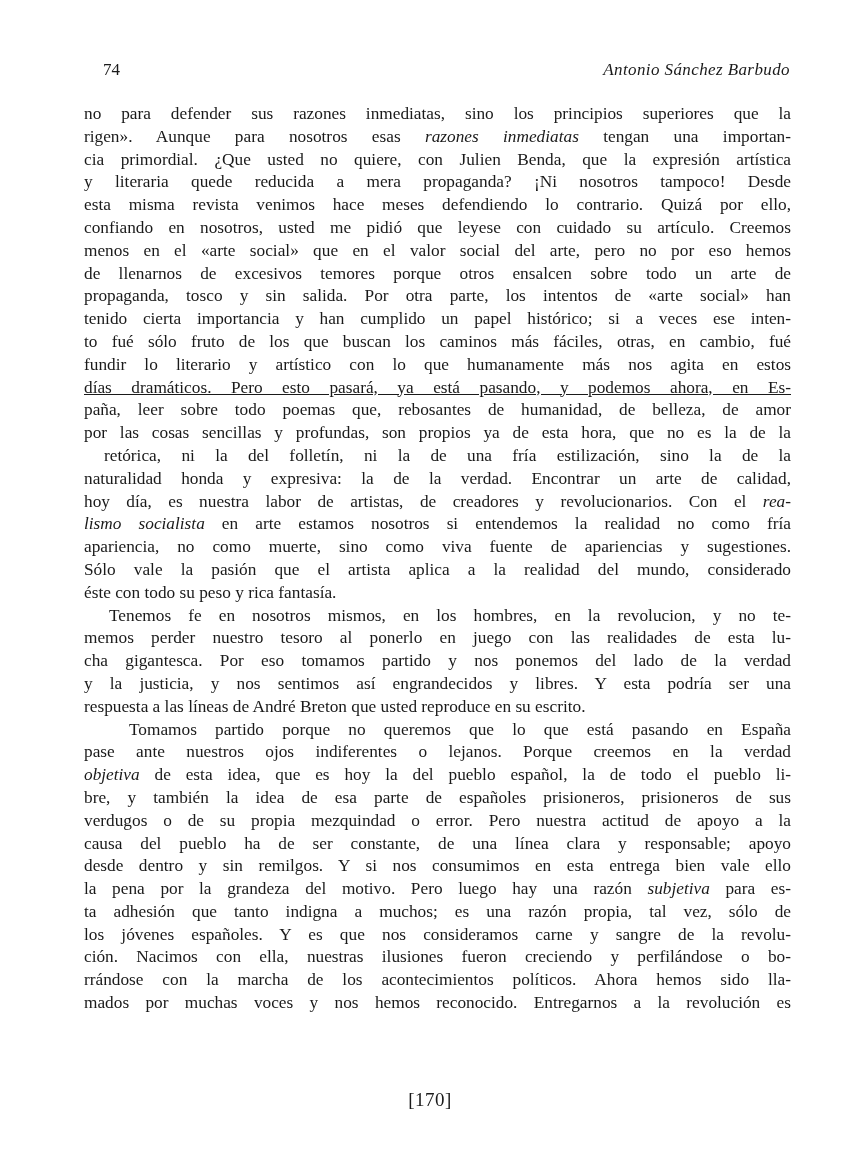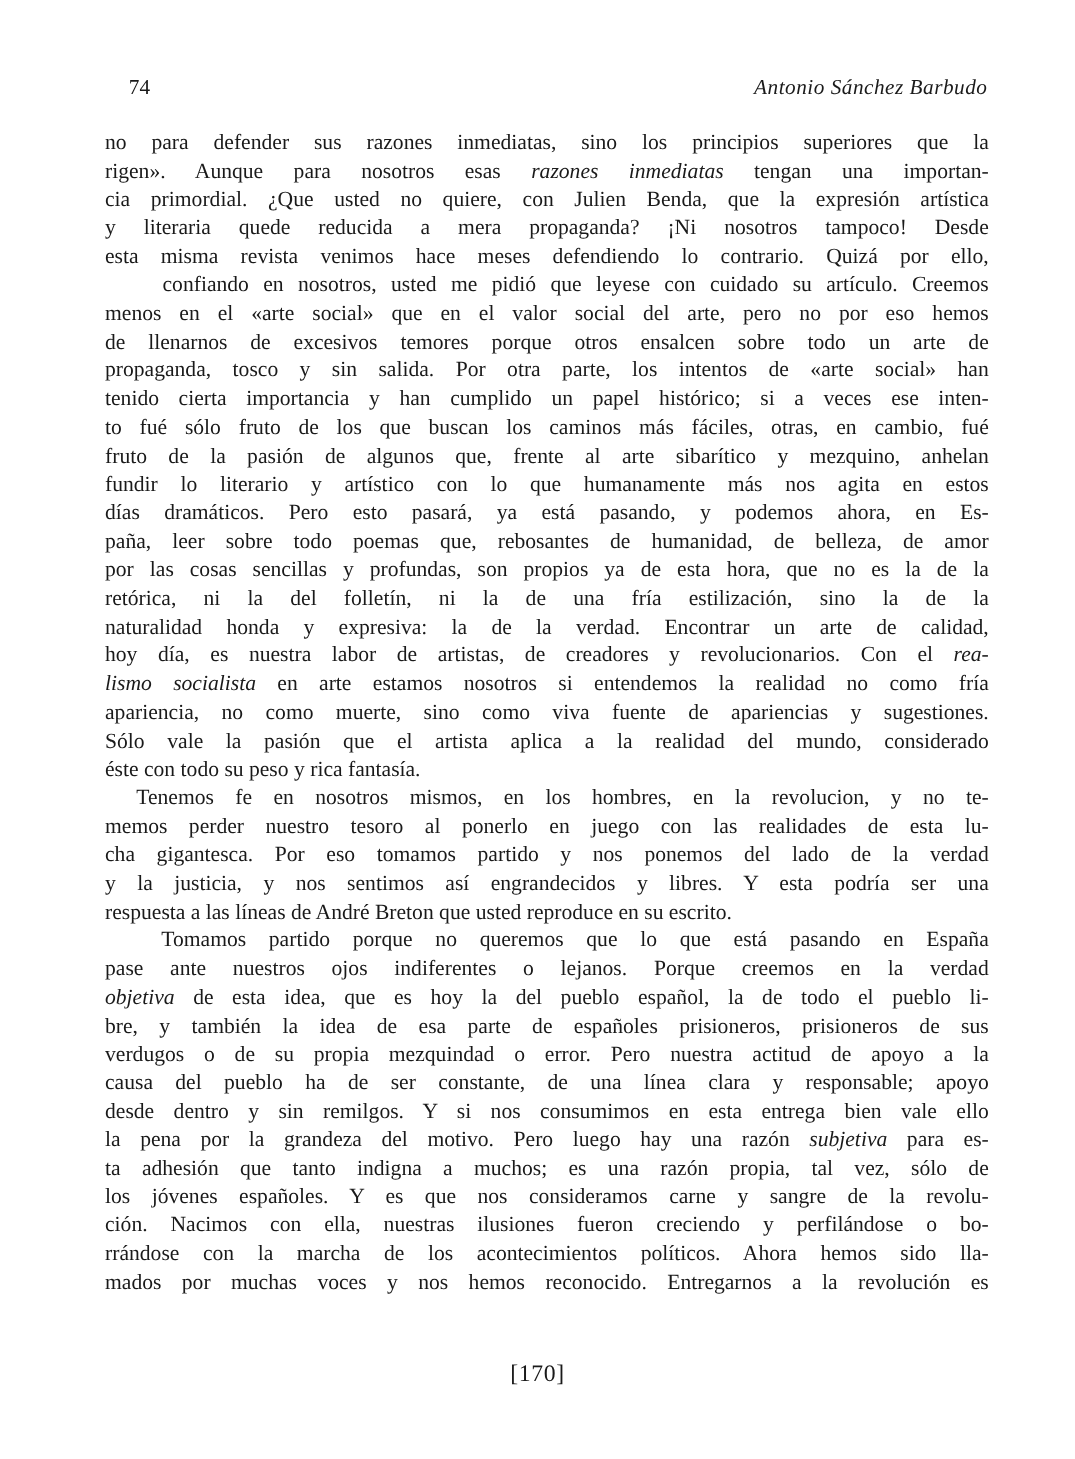--- a/index.html
+++ b/index.html
@@ -28,32 +28,31 @@
     <span class="author">Antonio Sánchez Barbudo</span>
   </div>
 
   <div class="body-text" id="body-text">
       <div>
         <span class="line"><span style="display: inline; white-space: nowrap; word-spacing: 0px;"><span>no para defender sus razones inmediatas, sino los principios superiores que la</span></span></span>
         <span class="line"><span style="display: inline; white-space: nowrap; word-spacing: 0px;"><span>rigen». Aunque para nosotros esas </span><span class="it">razones inmediatas</span><span> tengan una importan-</span></span></span>
         <span class="line"><span style="display: inline; white-space: nowrap; word-spacing: 0px;"><span>cia primordial. ¿Que usted no quiere, con Julien Benda, que la expresión artística</span></span></span>
         <span class="line"><span style="display: inline; white-space: nowrap; word-spacing: 0px;"><span>y literaria quede reducida a mera propaganda? ¡Ni nosotros tampoco! Desde</span></span></span>
         <span class="line"><span style="display: inline; white-space: nowrap; word-spacing: 0px;"><span>esta misma revista venimos hace meses defendiendo lo contrario. Quizá por ello,</span></span></span>
-        <span class="line"><span style="display: inline; white-space: nowrap; word-spacing: 0px; margin-left: 46px;"><span>confiando en nosotros, usted me pidió que leyese con cuidado su artículo. Creemos</span></span></span>
+        <span class="line"><span style="display: inline; white-space: nowrap; word-spacing: 0px;"><span>confiando en nosotros, usted me pidió que leyese con cuidado su artículo. Creemos</span></span></span>
         <span class="line"><span style="display: inline; white-space: nowrap; word-spacing: 0px;"><span>menos en el «arte social» que en el valor social del arte, pero no por eso hemos</span></span></span>
         <span class="line"><span style="display: inline; white-space: nowrap; word-spacing: 0px;"><span>de llenarnos de excesivos temores porque otros ensalcen sobre todo un arte de</span></span></span>
         <span class="line"><span style="display: inline; white-space: nowrap; word-spacing: 0px;"><span>propaganda, tosco y sin salida. Por otra parte, los intentos de «arte social» han</span></span></span>
         <span class="line"><span style="display: inline; white-space: nowrap; word-spacing: 0px;"><span>tenido cierta importancia y han cumplido un papel histórico; si a veces ese inten-</span></span></span>
         <span class="line"><span style="display: inline; white-space: nowrap; word-spacing: 0px;"><span>to fué sólo fruto de los que buscan los caminos más fáciles, otras, en cambio, fué</span></span></span>
-        <span class="line"><span style="display: inline; white-space: nowrap; word-spacing: 0px;"><span>fruto de la pasión de algunos que, frente al arte sibarítico y mezquino, anhelan</span></span></span>
         <span class="line"><span style="display: inline; white-space: nowrap; word-spacing: 0px;"><span>fundir lo literario y artístico con lo que humanamente más nos agita en estos</span></span></span>
-        <span class="line"><span style="display: inline; white-space: nowrap; word-spacing: 0px;"><span>días dramáticos. Pero esto pasará, ya está pasando, y podemos ahora, en Es-</span></span></span>
+        <span class="line"><span style="display: inline; white-space: nowrap; word-spacing: 0px; text-decoration: underline;"><span>días dramáticos. Pero esto pasará, ya está pasando, y podemos ahora, en Es-</span></span></span>
         <span class="line"><span style="display: inline; white-space: nowrap; word-spacing: 0px;"><span>paña, leer sobre todo poemas que, rebosantes de humanidad, de belleza, de amor</span></span></span>
         <span class="line"><span style="display: inline; white-space: nowrap; word-spacing: 0px;"><span>por las cosas sencillas y profundas, son propios ya de esta hora, que no es la de la</span></span></span>
-        <span class="line"><span style="display: inline; white-space: nowrap; word-spacing: 0px;"><span>retórica, ni la del folletín, ni la de una fría estilización, sino la de la</span></span></span>
+        <span class="line"><span style="display: inline; white-space: nowrap; word-spacing: 0px; margin-left: 20px;"><span>retórica, ni la del folletín, ni la de una fría estilización, sino la de la</span></span></span>
         <span class="line"><span style="display: inline; white-space: nowrap; word-spacing: 0px;"><span>naturalidad honda y expresiva: la de la verdad. Encontrar un arte de calidad,</span></span></span>
         <span class="line"><span style="display: inline; white-space: nowrap; word-spacing: 0px;"><span>hoy día, es nuestra labor de artistas, de creadores y revolucionarios. Con el </span><span class="it">rea-</span></span></span>
         <span class="line"><span style="display: inline; white-space: nowrap; word-spacing: 0.00130208px;"><span class="it">lismo socialista</span><span> en arte estamos nosotros si entendemos la realidad no como fría</span></span></span>
         <span class="line"><span style="display: inline; white-space: nowrap; word-spacing: 0px;"><span>apariencia, no como muerte, sino como viva fuente de apariencias y sugestiones.</span></span></span>
         <span class="line"><span style="display: inline; white-space: nowrap; word-spacing: 0px;"><span>Sólo vale la pasión que el artista aplica a la realidad del mundo, considerado</span></span></span>
         <span class="line last"><span style="display: inline; white-space: nowrap;"><span>éste con todo su peso y rica fantasía.</span></span></span>
       </div>
       <div>
         <span class="line indent"><span style="display: inline; white-space: nowrap; word-spacing: 0px;"><span>Tenemos fe en nosotros mismos, en los hombres, en la revolucion, y no te-</span></span></span>
         <span class="line"><span style="display: inline; white-space: nowrap; word-spacing: 0px;"><span>memos perder nuestro tesoro al ponerlo en juego con las realidades de esta lu-</span></span></span>

